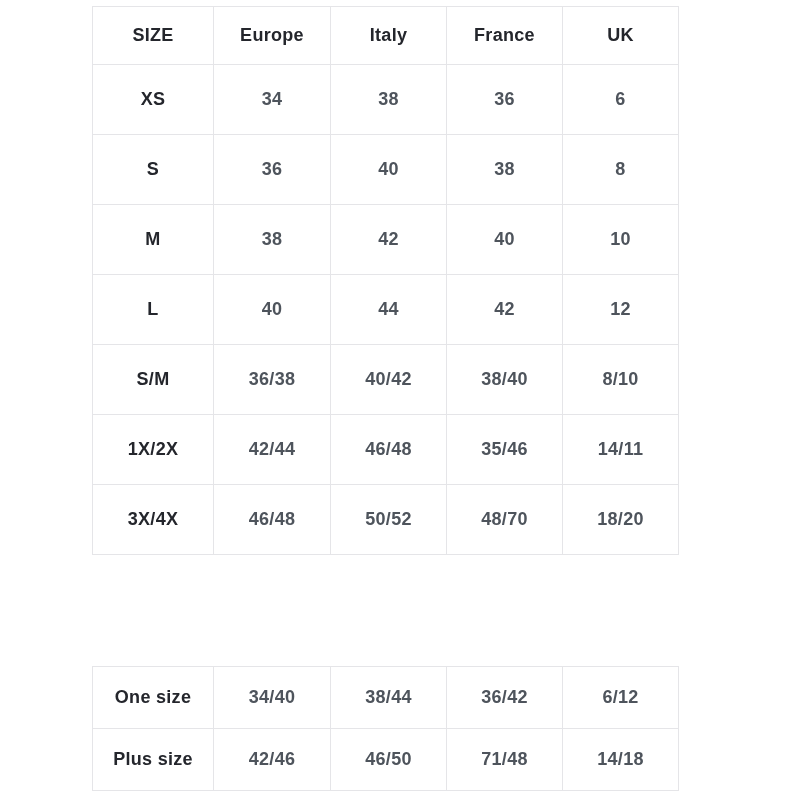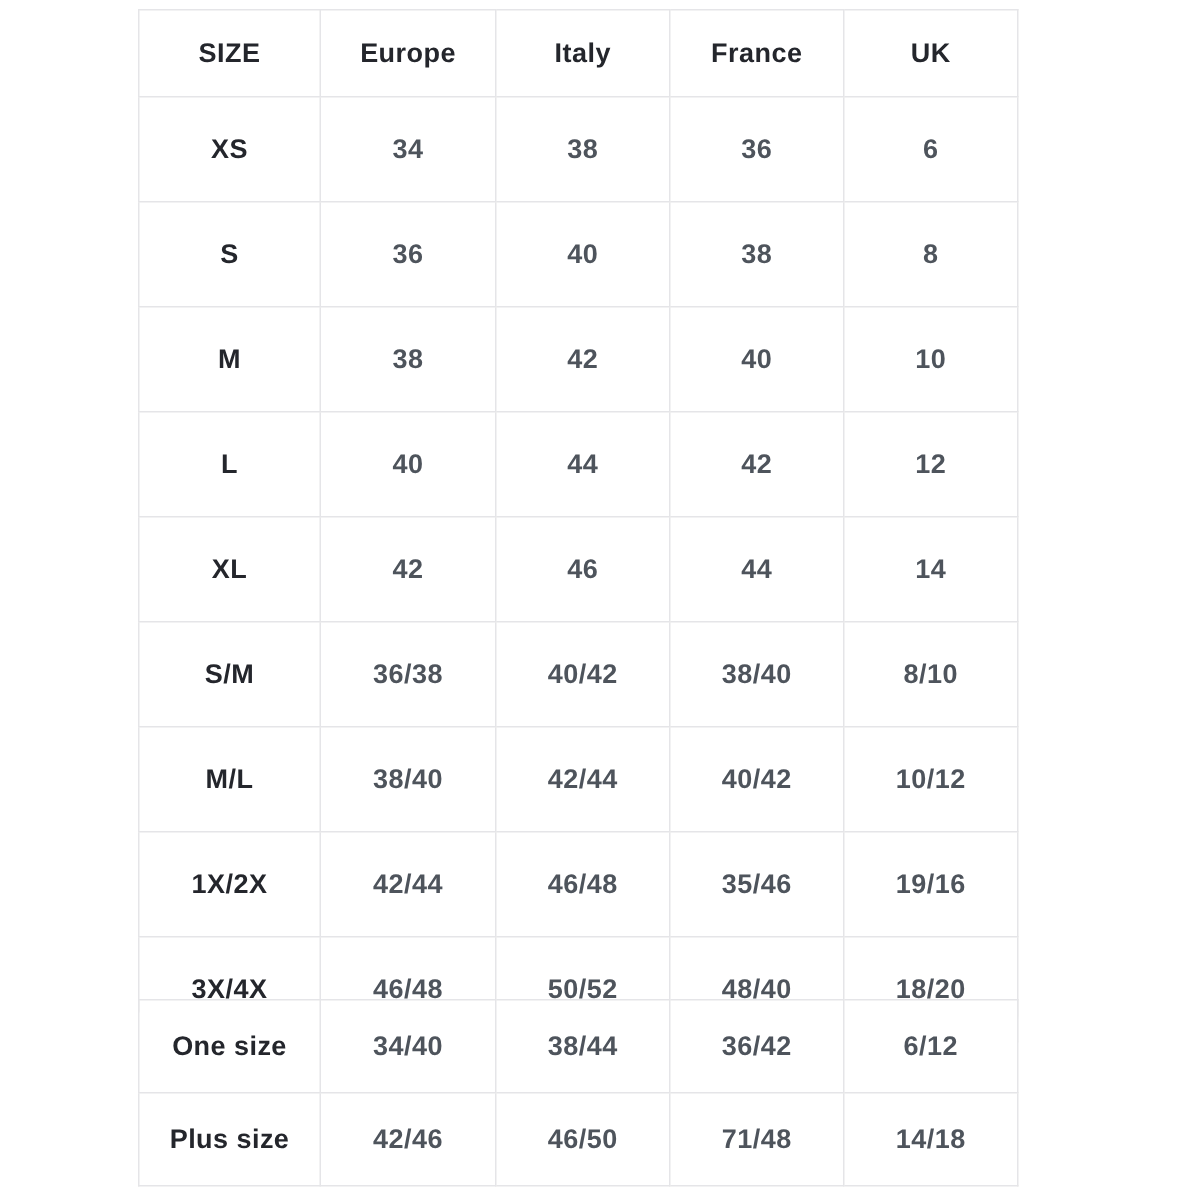--- a/index.html
+++ b/index.html
@@ -101,52 +101,38 @@
           <td class="value-cell">10</td>
         </tr>
         <tr>
           <td class="label-cell">L</td>
           <td class="value-cell">40</td>
           <td class="value-cell">44</td>
           <td class="value-cell">42</td>
           <td class="value-cell">12</td>
         </tr>
         <tr>
-          <td class="label-cell">XL</td>
-          <td class="value-cell">42</td>
-          <td class="value-cell">46</td>
-          <td class="value-cell">44</td>
-          <td class="value-cell">14</td>
-        </tr>
-        <tr>
           <td class="label-cell">S/M</td>
           <td class="value-cell">36/38</td>
           <td class="value-cell">40/42</td>
           <td class="value-cell">38/40</td>
           <td class="value-cell">8/10</td>
         </tr>
         <tr>
-          <td class="label-cell">M/L</td>
-          <td class="value-cell">38/40</td>
-          <td class="value-cell">42/44</td>
-          <td class="value-cell">40/42</td>
-          <td class="value-cell">10/12</td>
-        </tr>
-        <tr>
           <td class="label-cell">1X/2X</td>
           <td class="value-cell">42/44</td>
           <td class="value-cell">46/48</td>
           <td class="value-cell">35/46</td>
-          <td class="value-cell">19/16</td>
+          <td class="value-cell">14/11</td>
         </tr>
         <tr>
           <td class="label-cell">3X/4X</td>
           <td class="value-cell">46/48</td>
           <td class="value-cell">50/52</td>
-          <td class="value-cell">48/40</td>
+          <td class="value-cell">48/70</td>
           <td class="value-cell">18/20</td>
         </tr>
       </tbody>
   </table>
 
   <table class="size-table" id="special-size-table">
     <colgroup>
       <col style="width:121px">
         <col style="width:117px">
         <col style="width:116px">

